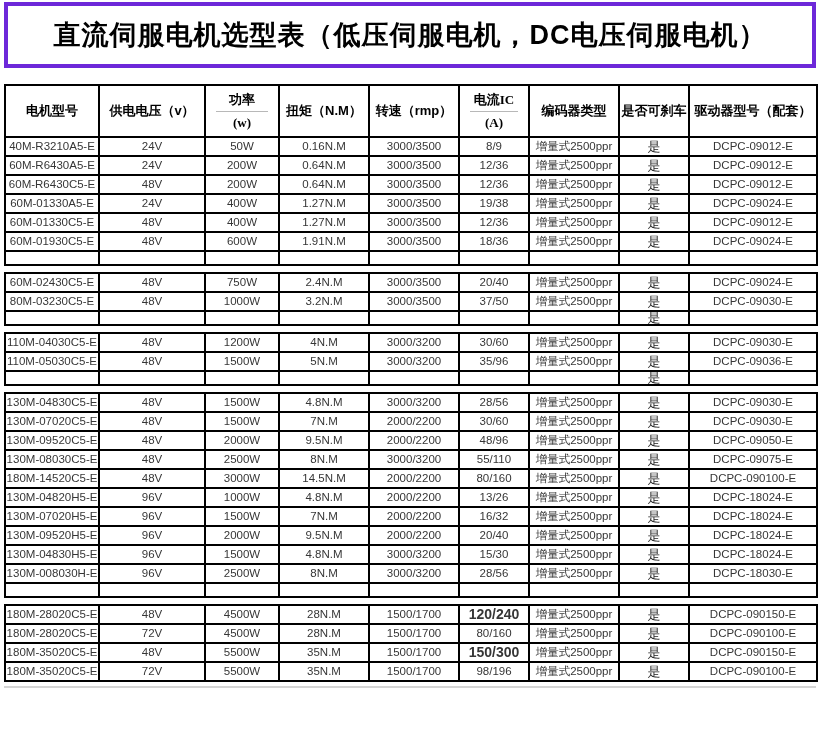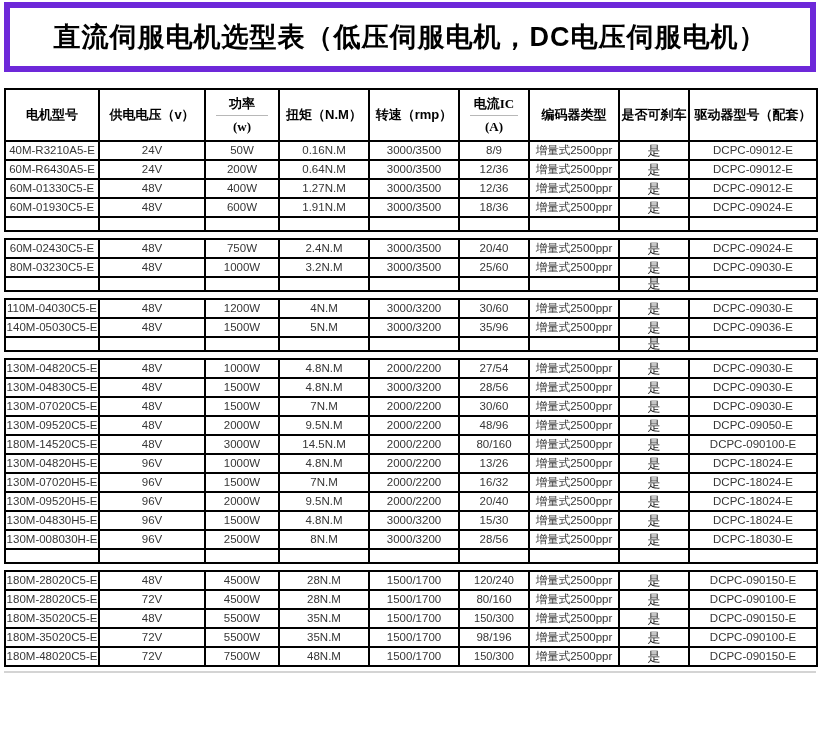--- a/index.html
+++ b/index.html
@@ -2,41 +2,41 @@
 <html><head>
 <meta charset="utf-8">
 <style>
   html,body{margin:0;padding:0;}
   body{
     width:820px;height:750px;background:#ffffff;overflow:hidden;
     font-family:"Liberation Sans","DejaVu Sans",sans-serif;
   }
   .page{position:relative;width:820px;height:750px;background:#ffffff;}
   .title-box{
-    margin:2px 4px 0 4px;height:58px;border:6px solid #6d28d9;
+    margin:2px 4px 0 4px;height:58px;border:4px solid #6d28d9;
     display:flex;align-items:center;justify-content:center;
     font-size:27px;font-weight:bold;color:#000;letter-spacing:1px;
     white-space:nowrap;overflow:hidden;
   }
   #table-area{margin-top:16px;}
   table.grid{
     border-collapse:collapse;table-layout:fixed;width:812px;margin-left:4px;
   }
   table.grid + table.grid{margin-top:6px;}
   .grid th,.grid td{
     border:2px solid #000;padding:0;text-align:center;vertical-align:middle;
     overflow:hidden;white-space:nowrap;
   }
   .hcell{height:50px;font-size:13px;font-weight:bold;color:#000;}
   .hl{line-height:1.35;font-family:Liberation Serif, serif;}
   .hdiv{height:1px;background:#b8b8b8;margin:2px 10px;}
   .dcell{height:17px;font-size:11.5px;color:#363636;line-height:17px;}
   tr.blank .dcell{height:12px;line-height:12px;}
   td[data-name="cell-brake"]{font-size:13px;color:#222;}
-  td.shrink{font-size:11px;}
+  td.shrink{font-size:14px;font-weight:bold;}
   .c0{width:94px}.c1{width:106px}.c2{width:74px}.c3{width:90px}.c4{width:90px}
   .c5{width:70px}.c6{width:90px}.c7{width:70px}.c8{width:128px}
   .bottom-line{margin:4px 4px 0 4px;border-top:2px solid #d4d4d4;height:0;}
 </style>
 </head>
 <body>
 
 <div class="page" data-name="motor-selection-page">
   <div class="title-box" data-name="page-title">直流伺服电机选型表（低压伺服电机，DC电压伺服电机）</div>
   <div id="table-area" data-name="selection-table">
@@ -90,20 +90,42 @@
             <td class="dcell" data-name="cell-voltage">24V</td>
             <td class="dcell" data-name="cell-power">200W</td>
             <td class="dcell" data-name="cell-torque">0.64N.M</td>
             <td class="dcell" data-name="cell-speed">3000/3500</td>
             <td class="dcell" data-name="cell-current">12/36</td>
             <td class="dcell" data-name="cell-encoder">增量式2500ppr</td>
             <td class="dcell" data-name="cell-brake">是</td>
             <td class="dcell" data-name="cell-driver">DCPC-09012-E</td>
           </tr>
           <tr data-name="table-row">
+            <td class="dcell" data-name="cell-model">60M-R6430C5-E</td>
+            <td class="dcell" data-name="cell-voltage">48V</td>
+            <td class="dcell" data-name="cell-power">200W</td>
+            <td class="dcell" data-name="cell-torque">0.64N.M</td>
+            <td class="dcell" data-name="cell-speed">3000/3500</td>
+            <td class="dcell" data-name="cell-current">12/36</td>
+            <td class="dcell" data-name="cell-encoder">增量式2500ppr</td>
+            <td class="dcell" data-name="cell-brake">是</td>
+            <td class="dcell" data-name="cell-driver">DCPC-09012-E</td>
+          </tr>
+          <tr data-name="table-row">
+            <td class="dcell" data-name="cell-model">60M-01330A5-E</td>
+            <td class="dcell" data-name="cell-voltage">24V</td>
+            <td class="dcell" data-name="cell-power">400W</td>
+            <td class="dcell" data-name="cell-torque">1.27N.M</td>
+            <td class="dcell" data-name="cell-speed">3000/3500</td>
+            <td class="dcell" data-name="cell-current">19/38</td>
+            <td class="dcell" data-name="cell-encoder">增量式2500ppr</td>
+            <td class="dcell" data-name="cell-brake">是</td>
+            <td class="dcell" data-name="cell-driver">DCPC-09024-E</td>
+          </tr>
+          <tr data-name="table-row">
             <td class="dcell" data-name="cell-model">60M-01330C5-E</td>
             <td class="dcell" data-name="cell-voltage">48V</td>
             <td class="dcell" data-name="cell-power">400W</td>
             <td class="dcell" data-name="cell-torque">1.27N.M</td>
             <td class="dcell" data-name="cell-speed">3000/3500</td>
             <td class="dcell" data-name="cell-current">12/36</td>
             <td class="dcell" data-name="cell-encoder">增量式2500ppr</td>
             <td class="dcell" data-name="cell-brake">是</td>
             <td class="dcell" data-name="cell-driver">DCPC-09012-E</td>
           </tr>
@@ -154,21 +176,21 @@
             <td class="dcell" data-name="cell-encoder">增量式2500ppr</td>
             <td class="dcell" data-name="cell-brake">是</td>
             <td class="dcell" data-name="cell-driver">DCPC-09024-E</td>
           </tr>
           <tr data-name="table-row">
             <td class="dcell" data-name="cell-model">80M-03230C5-E</td>
             <td class="dcell" data-name="cell-voltage">48V</td>
             <td class="dcell" data-name="cell-power">1000W</td>
             <td class="dcell" data-name="cell-torque">3.2N.M</td>
             <td class="dcell" data-name="cell-speed">3000/3500</td>
-            <td class="dcell" data-name="cell-current">25/60</td>
+            <td class="dcell" data-name="cell-current">37/50</td>
             <td class="dcell" data-name="cell-encoder">增量式2500ppr</td>
             <td class="dcell" data-name="cell-brake">是</td>
             <td class="dcell" data-name="cell-driver">DCPC-09030-E</td>
           </tr>
           <tr data-name="table-row" class="blank">
             <td class="dcell" data-name="cell-model"></td>
             <td class="dcell" data-name="cell-voltage"></td>
             <td class="dcell" data-name="cell-power"></td>
             <td class="dcell" data-name="cell-torque"></td>
             <td class="dcell" data-name="cell-speed"></td>
@@ -197,21 +219,21 @@
             <td class="dcell" data-name="cell-voltage">48V</td>
             <td class="dcell" data-name="cell-power">1200W</td>
             <td class="dcell" data-name="cell-torque">4N.M</td>
             <td class="dcell" data-name="cell-speed">3000/3200</td>
             <td class="dcell" data-name="cell-current">30/60</td>
             <td class="dcell" data-name="cell-encoder">增量式2500ppr</td>
             <td class="dcell" data-name="cell-brake">是</td>
             <td class="dcell" data-name="cell-driver">DCPC-09030-E</td>
           </tr>
           <tr data-name="table-row">
-            <td class="dcell" data-name="cell-model">140M-05030C5-E</td>
+            <td class="dcell" data-name="cell-model">110M-05030C5-E</td>
             <td class="dcell" data-name="cell-voltage">48V</td>
             <td class="dcell" data-name="cell-power">1500W</td>
             <td class="dcell" data-name="cell-torque">5N.M</td>
             <td class="dcell" data-name="cell-speed">3000/3200</td>
             <td class="dcell" data-name="cell-current">35/96</td>
             <td class="dcell" data-name="cell-encoder">增量式2500ppr</td>
             <td class="dcell" data-name="cell-brake">是</td>
             <td class="dcell" data-name="cell-driver">DCPC-09036-E</td>
           </tr>
           <tr data-name="table-row" class="blank">
@@ -234,31 +256,20 @@
           <col class="c2">
           <col class="c3">
           <col class="c4">
           <col class="c5">
           <col class="c6">
           <col class="c7">
           <col class="c8">
         </colgroup>
         <tbody>
           <tr data-name="table-row">
-            <td class="dcell" data-name="cell-model">130M-04820C5-E</td>
-            <td class="dcell" data-name="cell-voltage">48V</td>
-            <td class="dcell" data-name="cell-power">1000W</td>
-            <td class="dcell" data-name="cell-torque">4.8N.M</td>
-            <td class="dcell" data-name="cell-speed">2000/2200</td>
-            <td class="dcell" data-name="cell-current">27/54</td>
-            <td class="dcell" data-name="cell-encoder">增量式2500ppr</td>
-            <td class="dcell" data-name="cell-brake">是</td>
-            <td class="dcell" data-name="cell-driver">DCPC-09030-E</td>
-          </tr>
-          <tr data-name="table-row">
             <td class="dcell" data-name="cell-model">130M-04830C5-E</td>
             <td class="dcell" data-name="cell-voltage">48V</td>
             <td class="dcell" data-name="cell-power">1500W</td>
             <td class="dcell" data-name="cell-torque">4.8N.M</td>
             <td class="dcell" data-name="cell-speed">3000/3200</td>
             <td class="dcell" data-name="cell-current">28/56</td>
             <td class="dcell" data-name="cell-encoder">增量式2500ppr</td>
             <td class="dcell" data-name="cell-brake">是</td>
             <td class="dcell" data-name="cell-driver">DCPC-09030-E</td>
           </tr>
@@ -276,20 +287,31 @@
           <tr data-name="table-row">
             <td class="dcell" data-name="cell-model">130M-09520C5-E</td>
             <td class="dcell" data-name="cell-voltage">48V</td>
             <td class="dcell" data-name="cell-power">2000W</td>
             <td class="dcell" data-name="cell-torque">9.5N.M</td>
             <td class="dcell" data-name="cell-speed">2000/2200</td>
             <td class="dcell" data-name="cell-current">48/96</td>
             <td class="dcell" data-name="cell-encoder">增量式2500ppr</td>
             <td class="dcell" data-name="cell-brake">是</td>
             <td class="dcell" data-name="cell-driver">DCPC-09050-E</td>
+          </tr>
+          <tr data-name="table-row">
+            <td class="dcell" data-name="cell-model">130M-08030C5-E</td>
+            <td class="dcell" data-name="cell-voltage">48V</td>
+            <td class="dcell" data-name="cell-power">2500W</td>
+            <td class="dcell" data-name="cell-torque">8N.M</td>
+            <td class="dcell" data-name="cell-speed">3000/3200</td>
+            <td class="dcell" data-name="cell-current">55/110</td>
+            <td class="dcell" data-name="cell-encoder">增量式2500ppr</td>
+            <td class="dcell" data-name="cell-brake">是</td>
+            <td class="dcell" data-name="cell-driver">DCPC-09075-E</td>
           </tr>
           <tr data-name="table-row">
             <td class="dcell" data-name="cell-model">180M-14520C5-E</td>
             <td class="dcell" data-name="cell-voltage">48V</td>
             <td class="dcell" data-name="cell-power">3000W</td>
             <td class="dcell" data-name="cell-torque">14.5N.M</td>
             <td class="dcell" data-name="cell-speed">2000/2200</td>
             <td class="dcell" data-name="cell-current">80/160</td>
             <td class="dcell" data-name="cell-encoder">增量式2500ppr</td>
             <td class="dcell" data-name="cell-brake">是</td>
@@ -413,28 +435,17 @@
             <td class="dcell" data-name="cell-model">180M-35020C5-E</td>
             <td class="dcell" data-name="cell-voltage">72V</td>
             <td class="dcell" data-name="cell-power">5500W</td>
             <td class="dcell" data-name="cell-torque">35N.M</td>
             <td class="dcell" data-name="cell-speed">1500/1700</td>
             <td class="dcell" data-name="cell-current">98/196</td>
             <td class="dcell" data-name="cell-encoder">增量式2500ppr</td>
             <td class="dcell" data-name="cell-brake">是</td>
             <td class="dcell" data-name="cell-driver">DCPC-090100-E</td>
           </tr>
-          <tr data-name="table-row">
-            <td class="dcell" data-name="cell-model">180M-48020C5-E</td>
-            <td class="dcell" data-name="cell-voltage">72V</td>
-            <td class="dcell" data-name="cell-power">7500W</td>
-            <td class="dcell" data-name="cell-torque">48N.M</td>
-            <td class="dcell" data-name="cell-speed">1500/1700</td>
-            <td class="dcell shrink" data-name="cell-current">150/300</td>
-            <td class="dcell" data-name="cell-encoder">增量式2500ppr</td>
-            <td class="dcell" data-name="cell-brake">是</td>
-            <td class="dcell" data-name="cell-driver">DCPC-090150-E</td>
-          </tr>
         </tbody>
       </table>
     </div>
   <div class="bottom-line" data-name="partial-row-line"></div>
 </div>
 
 </body></html>

